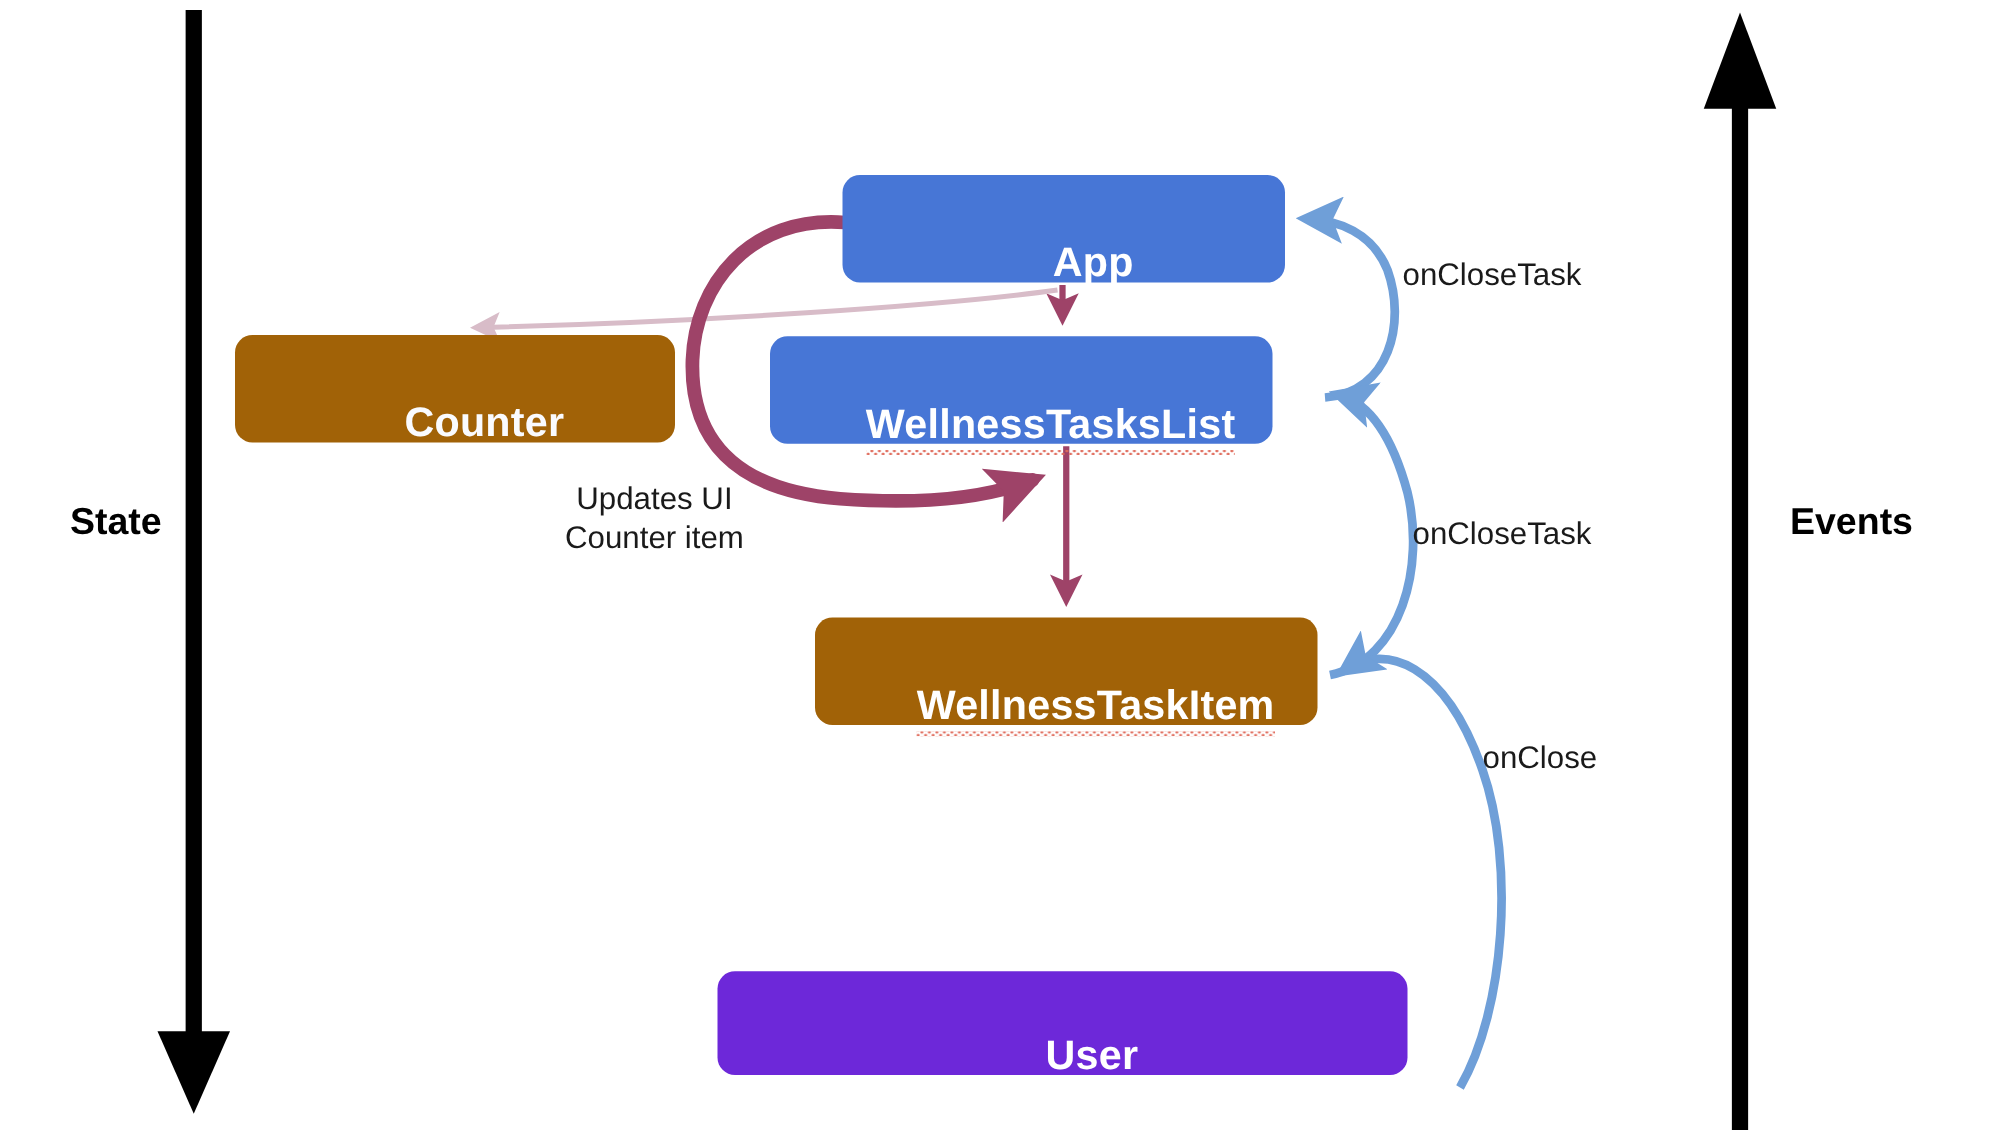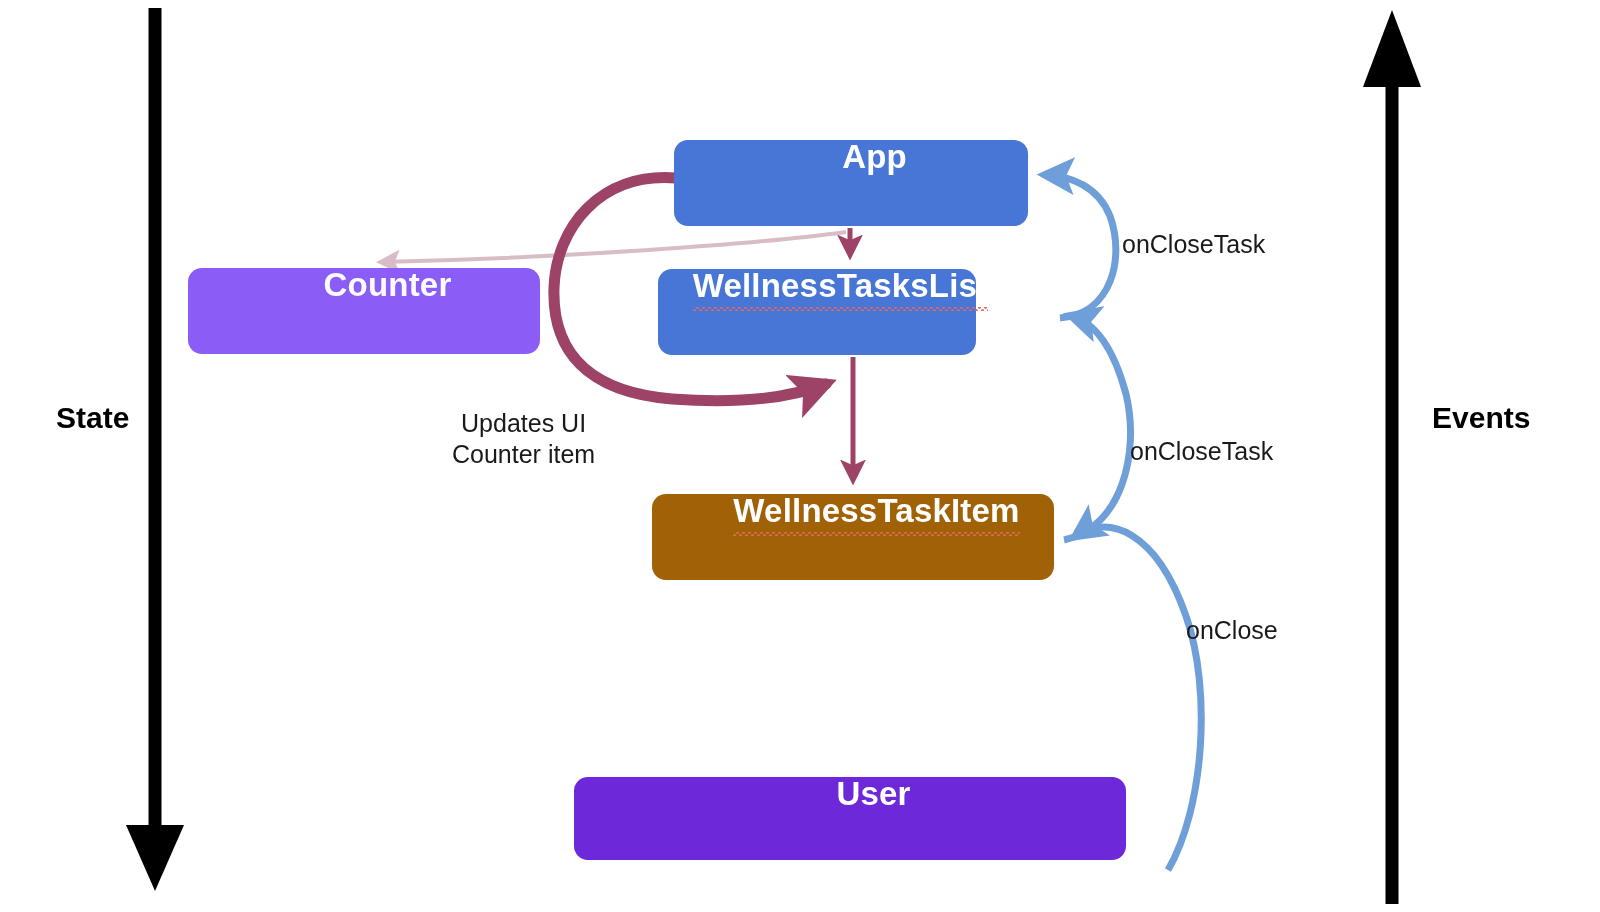--- a/index.html
+++ b/index.html
@@ -23,21 +23,21 @@
     top: 0;
     width: 1600px;
     height: 912px;
     pointer-events: none;
   }
 
   
   .node {
     position: absolute;
     display: flex;
-    align-items: flex-start;
+    align-items: flex-end;
     justify-content: center;
     border-radius: 14px;
     box-sizing: border-box;
     color: #ffffff;
     font-weight: bold;
     letter-spacing: 0.2px;
     text-align: center;
     padding-left: 47px;
   }
   .node .label-wrap {
@@ -61,35 +61,35 @@
     opacity: 0.95;
   }
 
   .node-app {
     left: 674px; top: 140px;
     width: 354px; height: 86px;
     background: #4776d6;
     font-size: 33px;
   }
   .node-list {
-    left: 658px; top: 269px;
-    width: 318px; height: 86px;
+    left: 616px; top: 269px;
+    width: 402px; height: 86px;
     background: #4776d6;
     font-size: 33px;
   }
   .node-item {
     left: 652px; top: 494px;
     width: 402px; height: 86px;
     background: #a16207;
     font-size: 33px;
   }
   .node-counter {
     left: 188px; top: 268px;
     width: 352px; height: 86px;
-    background: #8b5cf6;
+    background: #a16207;
     color: #fafbfe;
     font-size: 33px;
   }
   .node-user {
     left: 574px; top: 777px;
     width: 552px; height: 83px;
     background: #6d28d9;
     font-size: 33px;
   }
 
@@ -104,21 +104,20 @@
   .axis-state  { left: 28px;  top: 401px; margin-left: 28px; }
   .axis-events { left: 1432px; top: 401px; }
 
   
   .edge-label {
     position: absolute;
     font-size: 25px;
     color: #1a1a1a;
     white-space: nowrap;
     line-height: 1.22;
-    margin-top: 24px;
   }
   .lbl-oncloseTask-1 { left: 1122px; top: 205px; }
   .lbl-oncloseTask-2 { left: 1130px; top: 412px; }
   .lbl-onclose       { left: 1186px; top: 591px; }
   .lbl-updates {
     left: 452px; top: 384px;
     text-align: center;
   }
 </style>
 </head>

